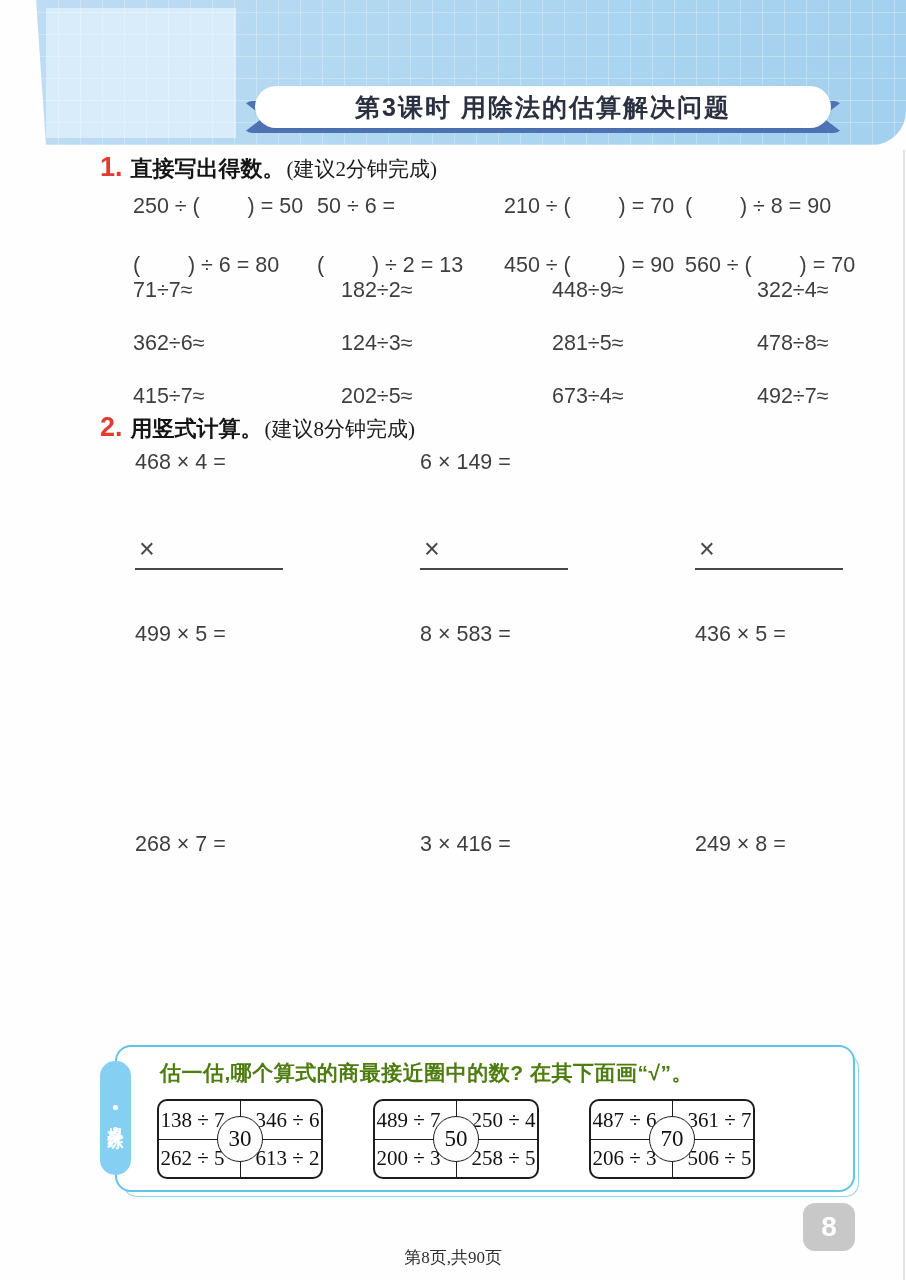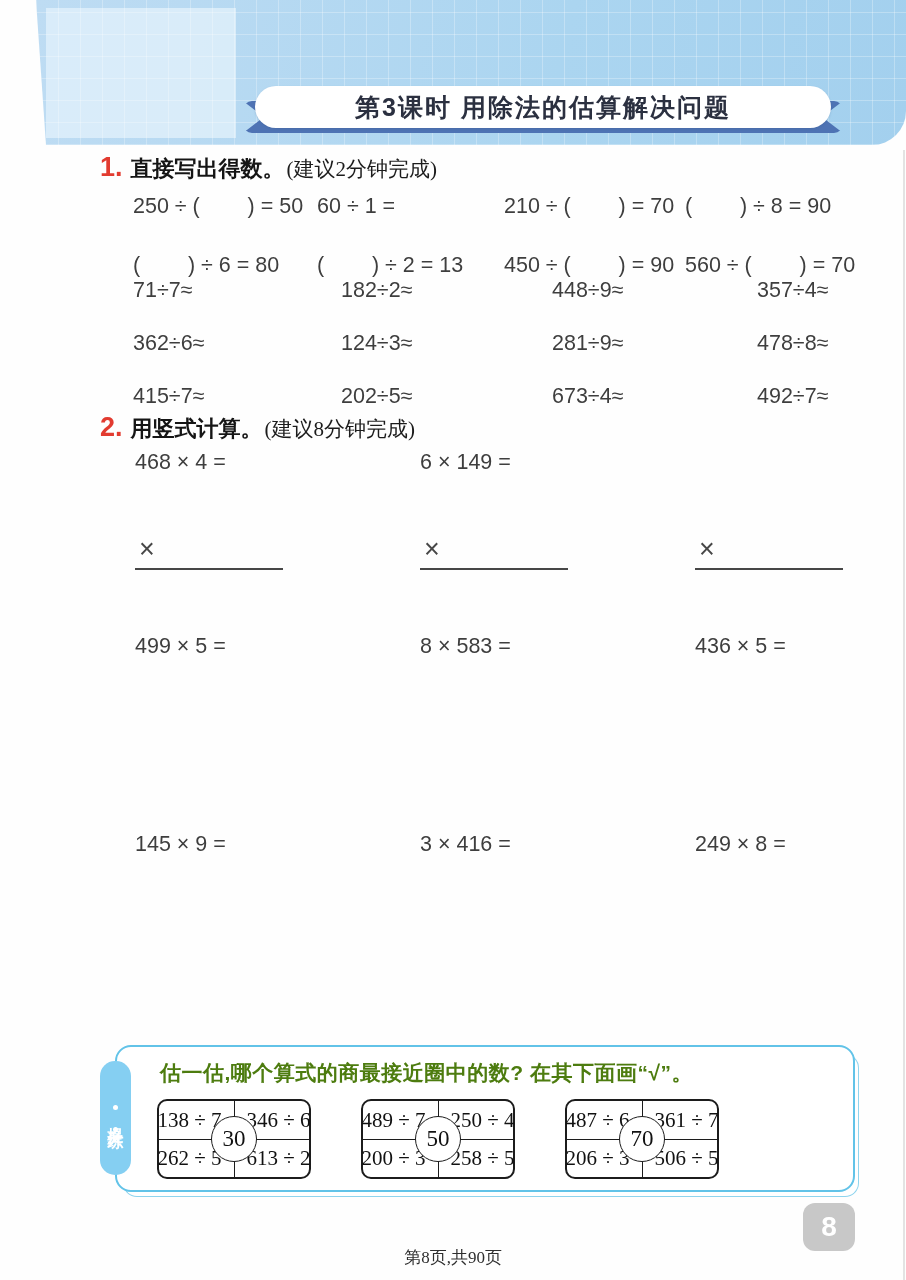--- a/index.html
+++ b/index.html
@@ -54,21 +54,21 @@
   .fill-grid { top:194px; row-gap:30px; }
   .est-grid  { top:278px; row-gap:15px;gap:24px; }
   .cell { font-size:21.5px; color:#3e3e3e; white-space:pre; height:29px; }
 
   .grid3 {
     position:absolute; left:135px; width:762px;
     display:grid; grid-template-columns:285px 275px 1fr;
   }
   .mult-row1 { top:450px; }
   .mult-tmpl { top:534px; }
-  .mult-row2 { top:622px;margin-top:12px; }
+  .mult-row2 { top:622px; }
   .mult-row3 { top:832px; }
 
   .tmpl {
     width:148px; height:36px; border-bottom:2px solid #474747;
     font-size:27px; color:#474747; padding-left:4px;
   }
 
   
   .boost {
     position:absolute; left:115px; top:1045px; width:740px; height:147px;
@@ -87,21 +87,21 @@
     font-size:16px; font-weight:700; letter-spacing:3px; line-height:1;
   }
   .boost-prompt {
     position:absolute; left:43px; top:12px;
     font-size:21px; font-weight:700; color:#4d7c0f; letter-spacing:.5px;
   }
   .boost-groups {
     position:absolute; left:40px; top:52px; display:flex; gap:50px;
   }
   .grp {
-    position:relative; width:154px; height:80px;
+    position:relative; width:166px; height:80px;
     border:2px solid #1c1c1c; border-radius:10px; background:#fff;
   }
   .grp .hline { position:absolute; left:0; right:0; top:50%; border-top:1.6px solid #1c1c1c; }
   .grp .vline { position:absolute; top:0; bottom:0; left:50%; border-left:1.6px solid #1c1c1c; }
   .grp .circle {
     position:absolute; left:50%; top:50%; width:46px; height:46px;
     transform:translate(-50%,-50%); background:#fff;
     border:1.8px solid #1c1c1c; border-radius:50%;
     display:flex; align-items:center; justify-content:center;
     font-family:"Liberation Serif", serif; font-size:23px; color:#111;
@@ -141,37 +141,37 @@
   <div class="title-pill">第3课时  用除法的估算解决问题</div>
 
   <div class="sec-head" style="top:152px;">
     <span class="sec-num">1.</span>
     <span class="sec-title">直接写出得数。</span>
     <span class="sec-sugg">(建议2分钟完成)</span>
   </div>
 
   <div class="grid4 fill-grid">
     <div class="cell">250 ÷ (        ) = 50</div>
-    <div class="cell">60 ÷ 1 =</div>
+    <div class="cell">50 ÷ 6 =</div>
     <div class="cell">210 ÷ (        ) = 70</div>
     <div class="cell">(        ) ÷ 8 = 90</div>
     <div class="cell">(        ) ÷ 6 = 80</div>
     <div class="cell">(        ) ÷ 2 = 13</div>
     <div class="cell">450 ÷ (        ) = 90</div>
     <div class="cell">560 ÷ (        ) = 70</div>
   </div>
 
   <div class="grid4 est-grid">
     <div class="cell">71÷7≈</div>
     <div class="cell">182÷2≈</div>
     <div class="cell">448÷9≈</div>
-    <div class="cell">357÷4≈</div>
+    <div class="cell">322÷4≈</div>
     <div class="cell">362÷6≈</div>
     <div class="cell">124÷3≈</div>
-    <div class="cell">281÷9≈</div>
+    <div class="cell">281÷5≈</div>
     <div class="cell">478÷8≈</div>
     <div class="cell">415÷7≈</div>
     <div class="cell">202÷5≈</div>
     <div class="cell">673÷4≈</div>
     <div class="cell">492÷7≈</div>
   </div>
 
   <div class="sec-head" style="top:412px;">
     <span class="sec-num">2.</span>
     <span class="sec-title">用竖式计算。</span>
@@ -189,21 +189,21 @@
     <div class="tmpl"><span>×</span></div>
   </div>
 
   <div class="grid3 mult-row2">
     <div class="cell">499 × 5 =</div>
     <div class="cell">8 × 583 =</div>
     <div class="cell">436 × 5 =</div>
   </div>
 
   <div class="grid3 mult-row3">
-    <div class="cell">145 × 9 =</div>
+    <div class="cell">268 × 7 =</div>
     <div class="cell">3 × 416 =</div>
     <div class="cell">249 × 8 =</div>
   </div>
 
   <div class="boost">
     <div class="boost-tab">
       <span class="dot"></span>
       <span class="vtext">提升练</span>
       <span class="dot"></span>
     </div>

